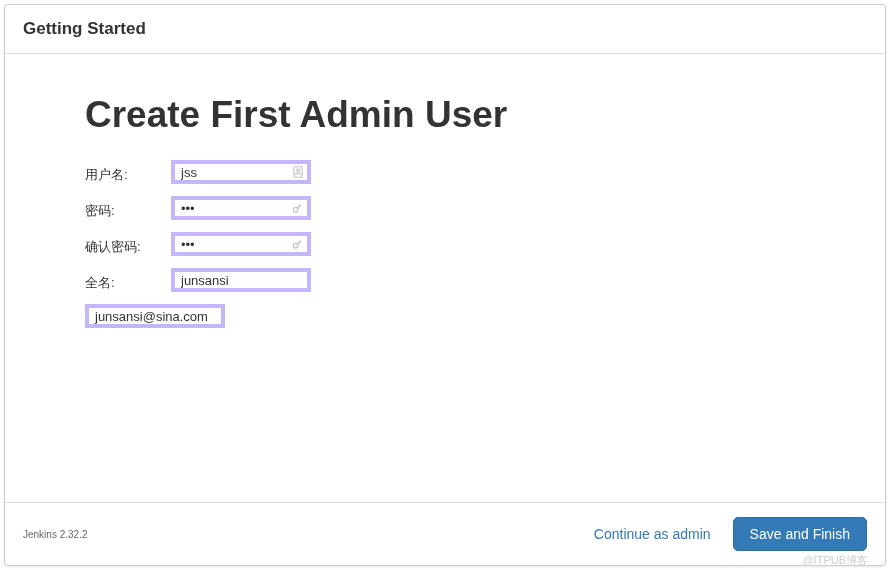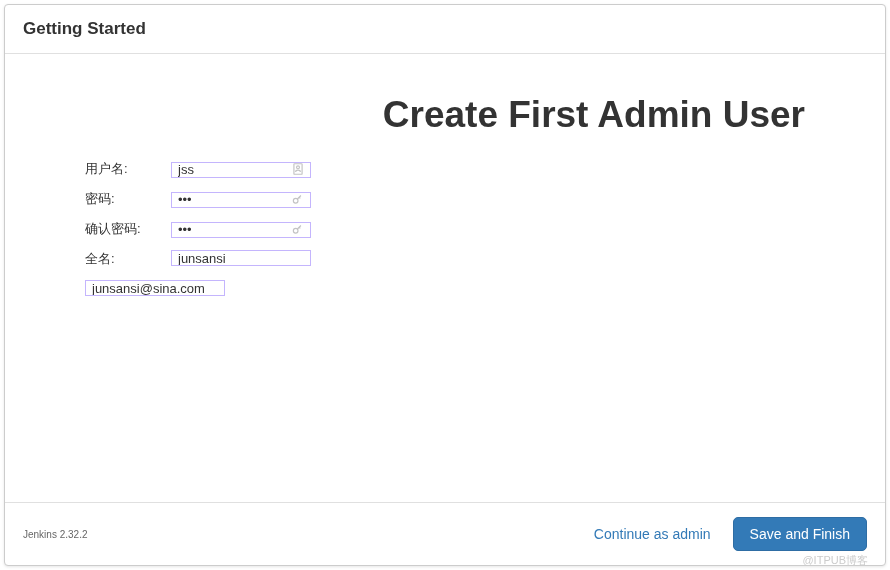--- a/index.html
+++ b/index.html
@@ -37,39 +37,38 @@
     .content {
       flex: 1;
       padding: 40px 80px 20px 80px;
       overflow: hidden;
     }
     .main-title {
       font-size: 37px;
       font-weight: 700;
       color: #333;
       margin-bottom: 24px;
-      text-align: right;
     }
     .form-row {
       display: flex;
-      align-items: flex-start;
+      align-items: flex-end;
       margin-bottom: 12px;
     }
     .form-label {
       width: 86px;
       font-size: 13px;
       color: #333;
       text-align: left;
       padding-right: 8px;
     }
     .form-input {
       width: 140px;
-      height: 16px;
+      height: 24px;
       padding: 2px 6px;
-      border: 1px solid #c4b5fd;
+      border: 4px solid #c4b5fd;
       font-size: 13px;
       color: #333;
       background: #fff;
     }
     .input-wrapper {
       position: relative;
       display: inline-block;
     }
     .input-icon {
       position: absolute;

